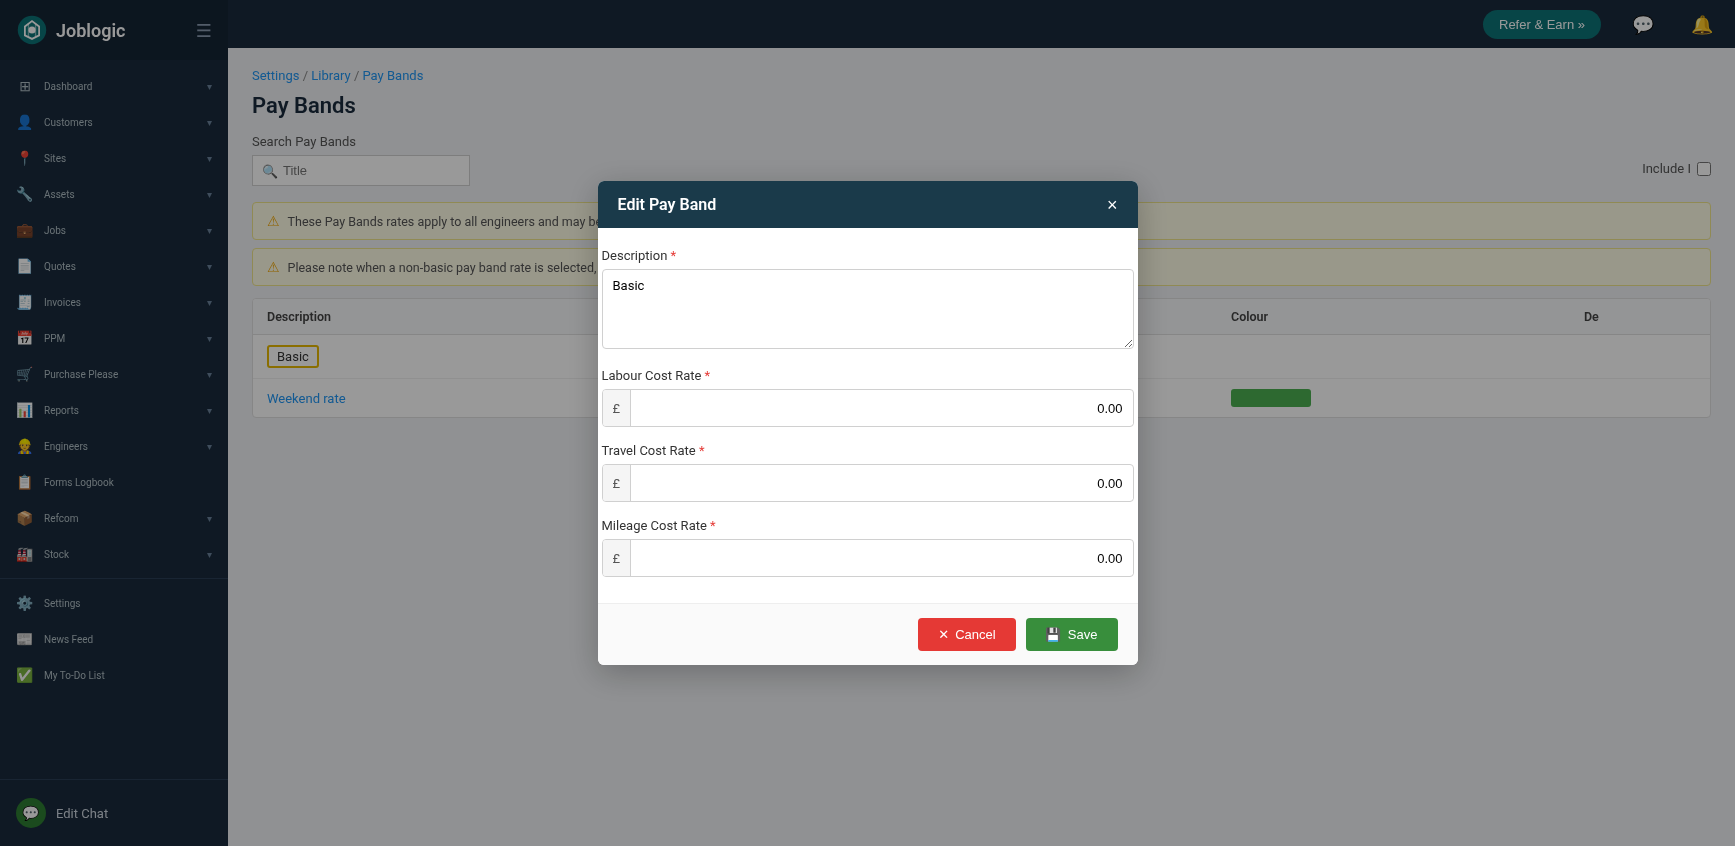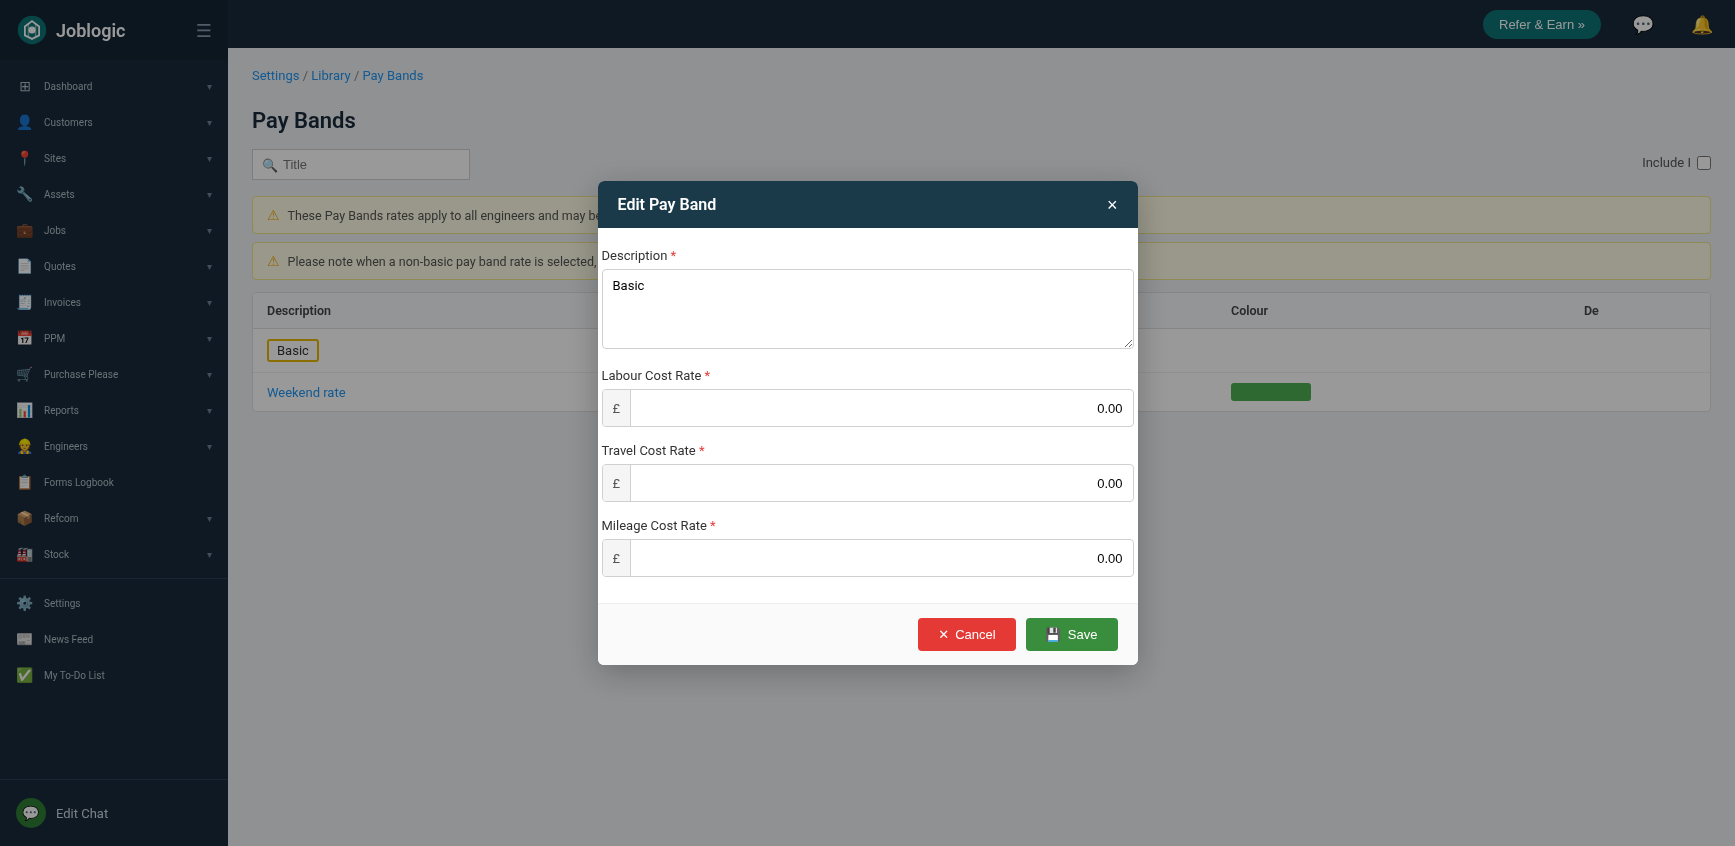--- a/index.html
+++ b/index.html
@@ -28,21 +28,21 @@
     
     .main { flex: 1; display: flex; flex-direction: column; background: #f0f2f5; overflow: hidden; }
 
     
     .topbar { background: #1a2b3c; display: flex; align-items: center; justify-content: flex-end; padding: 0 16px; height: 48px; gap: 27px; }
     .refer-earn-btn { background: #0d7377; color: white; border: none; border-radius: 20px; padding: 7px 16px; font-size: 13px; cursor: pointer; display: flex; align-items: center; gap: 6px; }
     .topbar-icon { color: #8a9bb0; font-size: 18px; cursor: pointer; width: 32px; height: 32px; display: flex; align-items: center; justify-content: center; border-radius: 50%; }
 
     
     .content { flex: 1; padding: 20px 24px; overflow-y: auto; }
-    .breadcrumb { font-size: 13px; color: #888; margin-bottom: 25px; }
+    .breadcrumb { font-size: 13px; color: #888; margin-bottom: 10px; }
     .breadcrumb a { color: #2196f3; text-decoration: none; }
     .page-title { font-size: 22px; font-weight: 600; color: #1a2b3c; margin-bottom: 16px; }
 
     .search-section { margin-bottom: 16px; }
     .search-label { font-size: 13px; color: #555; margin-bottom: 6px; }
     .search-input-wrapper { position: relative; max-width: 400px; }
     .search-input-wrapper .search-icon { position: absolute; left: 10px; top: 50%; transform: translateY(-50%); color: #aaa; font-size: 13px; }
     .search-input { width: 100%; padding: 7px 10px 7px 30px; border: 1px solid #d0d0d0; border-radius: 0; font-size: 13px; outline: none; background: white; }
 
     .include-row { display: flex; align-items: center; justify-content: flex-end; margin-bottom: 4px; gap: 6px; }
@@ -236,20 +236,21 @@
       <a href="#">Settings</a>
       <span> / </span>
       <a href="#">Library</a>
       <span> / </span>
       <a href="#" style="color:#2196f3;">Pay Bands</a>
     </div>
 
     <h1 class="page-title">Pay Bands</h1>
 
     <div class="search-section">
+      <div class="search-label">Search Pay Bands</div>
       <div style="display:flex; align-items:center; justify-content:space-between;">
         <div class="search-input-wrapper">
           <span class="search-icon">🔍</span>
           <input class="search-input" type="text" placeholder="Title" style="">
         </div>
         <div class="include-row">
           <span class="include-label">Include I</span>
           <input type="checkbox" class="include-checkbox" style="">
         </div>
       </div>

